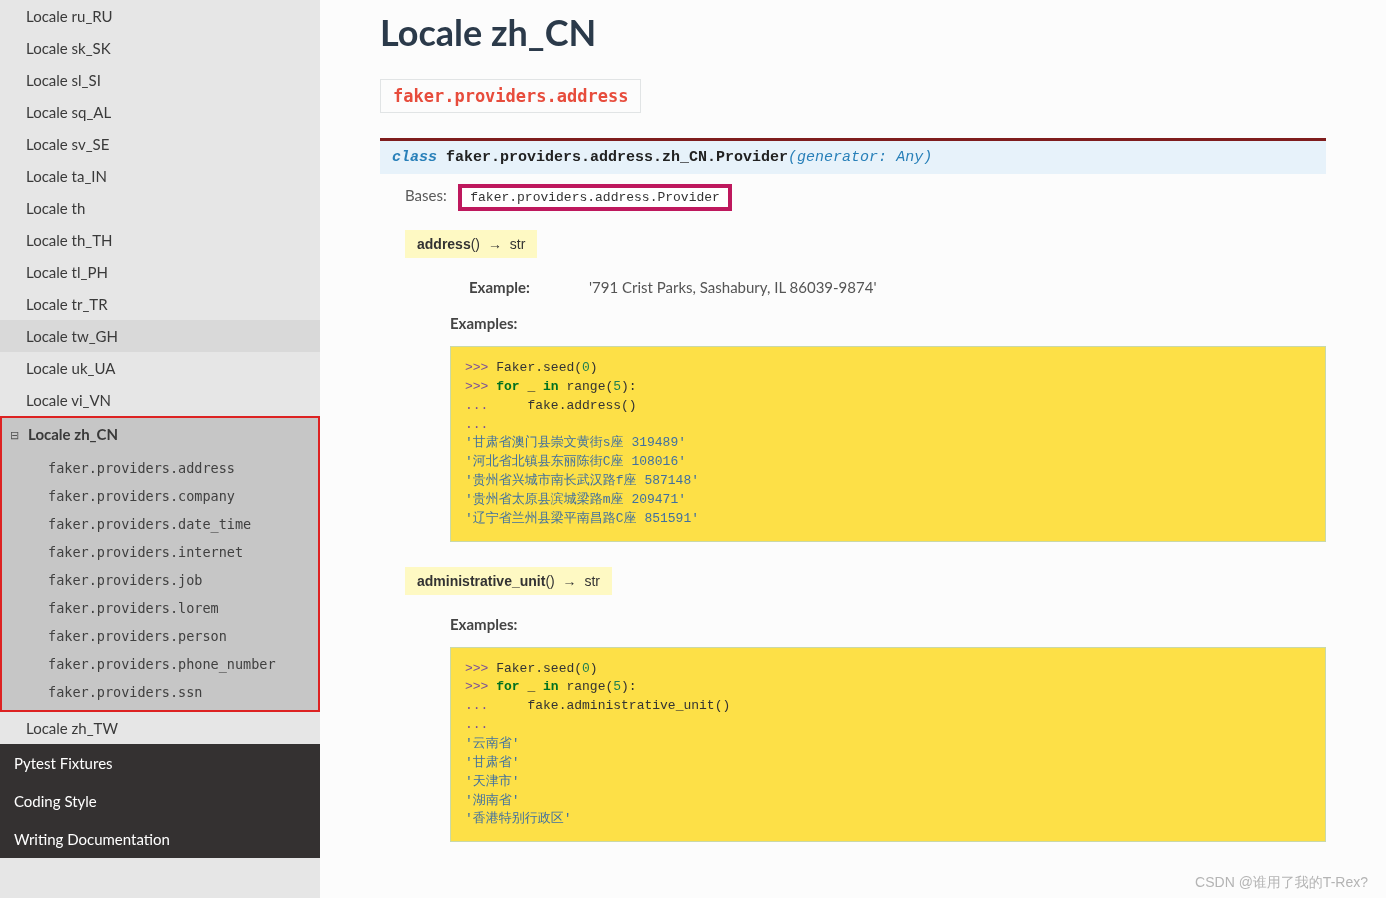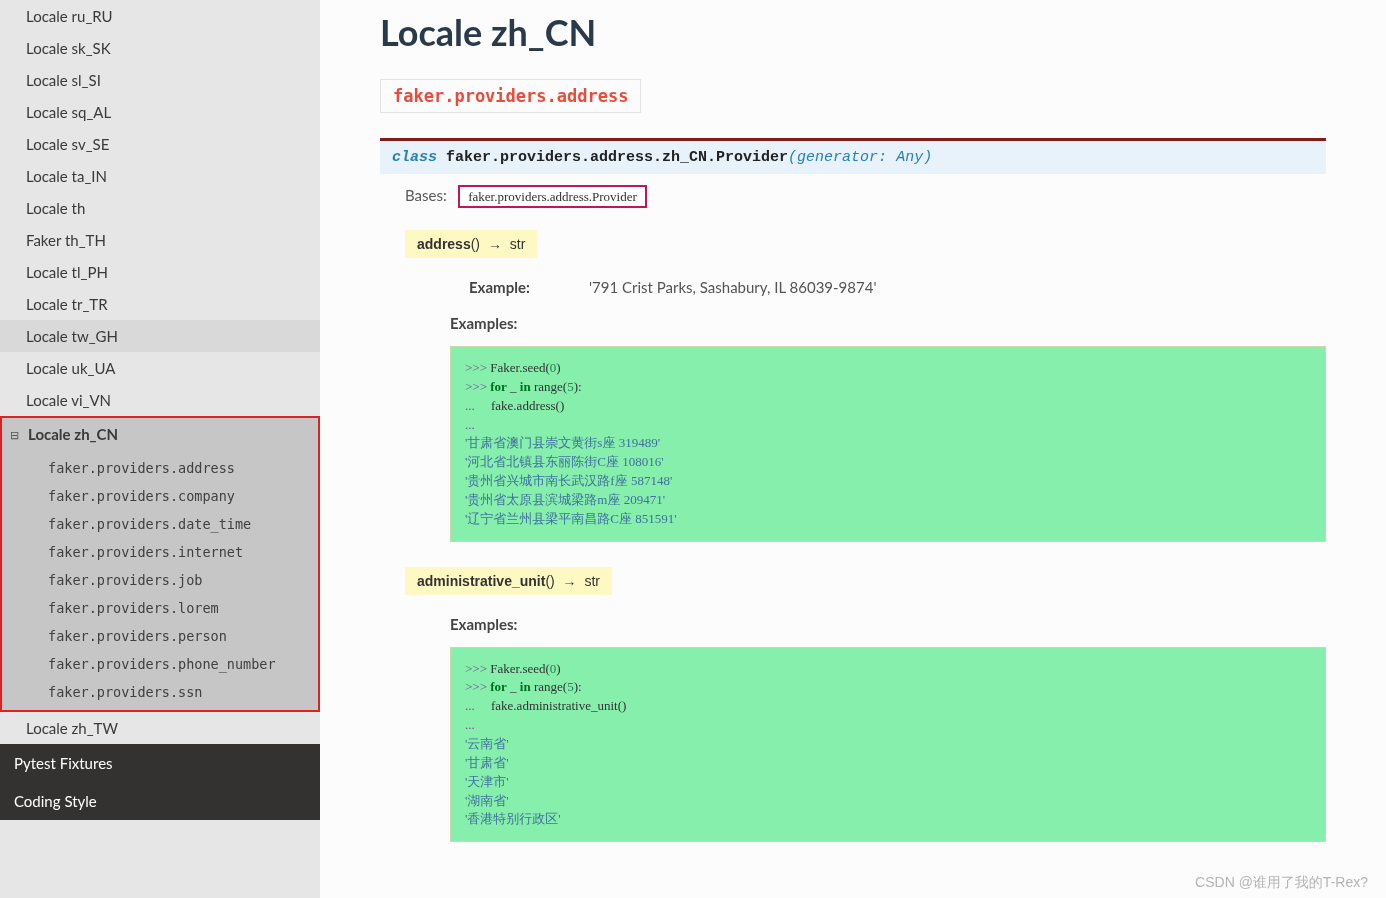--- a/index.html
+++ b/index.html
@@ -19,51 +19,51 @@
   
   .main { flex: 1; padding: 0 60px 40px 60px; height: 100%; overflow-y: auto; }
   h1 { font-size: 36px; font-weight: 700; color: #2b3a4a; margin: 10px 0 25px 0; }
   .box-outline { border: 1px solid #e1e4e5; display: inline-block; padding: 6px 12px; }
   .box-outline code { font-family: Consolas, monospace; font-size: 17px; color: #e74c3c; font-weight: 700; }
   .class-sig { background: #e7f2fa; border-top: 3px solid #7f1d1d; padding: 8px 12px; font-family: Liberation Mono, monospace; margin-top: 25px; font-size: 15px; }
   .class-sig .kw { font-style: italic; color: #2980b9; font-weight: 700; }
   .class-sig .path { font-weight: 700; color: #222; }
   .class-sig .params { color: #2980b9; font-style: italic; }
   .bases { margin: 12px 0 0 25px; font-size: 15px; color: #5a5a5a; }
-  .bases .lit { border: 2px solid #be185d; padding: 2px 8px; font-family: Liberation Serif, serif; font-size: 13px; color: #333; background:#fff; }
+  .bases .lit { border: 4px solid #be185d; padding: 2px 8px; font-family: Liberation Mono, monospace; font-size: 13px; color: #333; background:#fff; }
   .method-block { margin: 25px 0 0 25px; }
   .method-sig { background: #fef9c3; display: inline-block; padding: 6px 12px; font-family: Liberation Sans, sans-serif; font-size: 14px; color: #333; }
   .method-sig .name { font-weight: 700; }
   .method-sig .arrow { margin: 0 4px; }
   .method-body { margin: 20px 0 0 45px; }
   .row { display: flex; margin-bottom: 18px; font-size: 15px; color: #444; }
   .row .k { font-weight: 700; min-width: 120px; margin-left: 19px; }
   .row .v { color: #555; }
   .ex-label { font-weight: 700; font-size: 15px; color: #444; margin-bottom: 14px; }
-  .code-block { background: #86efac; border: 1px solid #c9d9a9; padding: 12px 14px; font-family: Liberation Serif, serif; font-size: 13px; line-height: 1.45; color: #333; white-space: pre; overflow-x: auto; }
+  .code-block { background: #fde047; border: 1px solid #c9d9a9; padding: 12px 14px; font-family: Liberation Mono, monospace; font-size: 13px; line-height: 1.45; color: #333; white-space: pre; overflow-x: auto; }
   .prompt { color: #7a4f9a; }
   .kwcode { color: #007020; font-weight: 700; }
   .fn { color: #333; }
   .num { color: #208050; }
   .str { color: #4070a0; }
   .watermark { position: fixed; right: 18px; bottom: 6px; font-size: 14px; color: #b4b4b4; font-family: Arial, sans-serif; pointer-events:none; }
 </style>
 </head>
 <body>
 
 <div class="sidebar">
   <div id="nav-before">
       <div class="nav-l1">Locale ru_RU</div>
       <div class="nav-l1">Locale sk_SK</div>
       <div class="nav-l1">Locale sl_SI</div>
       <div class="nav-l1">Locale sq_AL</div>
       <div class="nav-l1">Locale sv_SE</div>
       <div class="nav-l1">Locale ta_IN</div>
       <div class="nav-l1">Locale th</div>
-      <div class="nav-l1">Faker th_TH</div>
+      <div class="nav-l1">Locale th_TH</div>
       <div class="nav-l1">Locale tl_PH</div>
       <div class="nav-l1">Locale tr_TR</div>
       <div class="nav-l1 highlight">Locale tw_GH</div>
       <div class="nav-l1">Locale uk_UA</div>
       <div class="nav-l1">Locale vi_VN</div>
     </div>
   <div class="red-box">
     <div class="nav-l1 active">Locale zh_CN</div>
     <div class="nav-sub" id="nav-sub">
         <div class="nav-l2">faker.providers.address</div>
@@ -76,20 +76,21 @@
         <div class="nav-l2">faker.providers.phone_number</div>
         <div class="nav-l2">faker.providers.ssn</div>
       </div>
   </div>
   <div id="nav-after">
       <div class="nav-l1">Locale zh_TW</div>
     </div>
   <div class="nav-footer" id="nav-footer">
       <div class="item">Pytest Fixtures</div>
       <div class="item">Coding Style</div>
+      <div class="item">Writing Documentation</div>
     </div>
 </div>
 
 <div class="main">
   <h1>Locale zh_CN</h1>
 
   <div class="box-outline">
     <code>faker.providers.address</code>
   </div>
 

